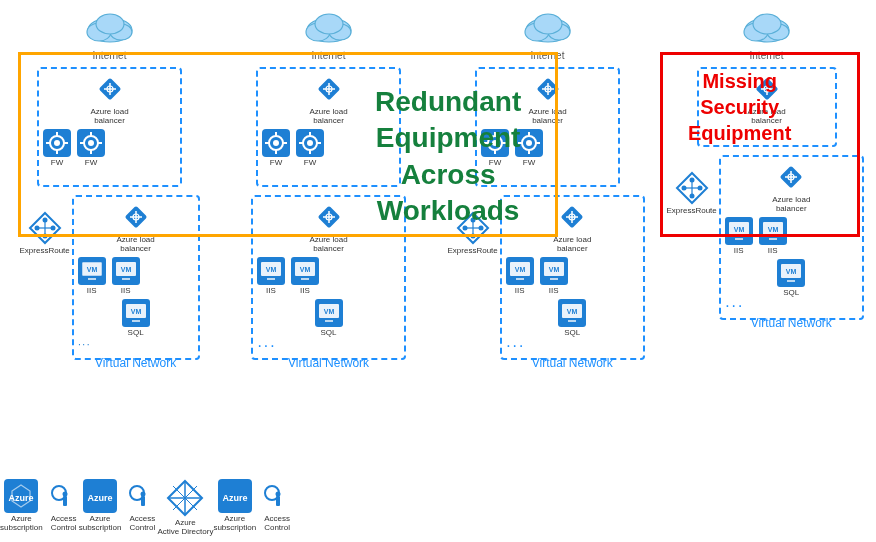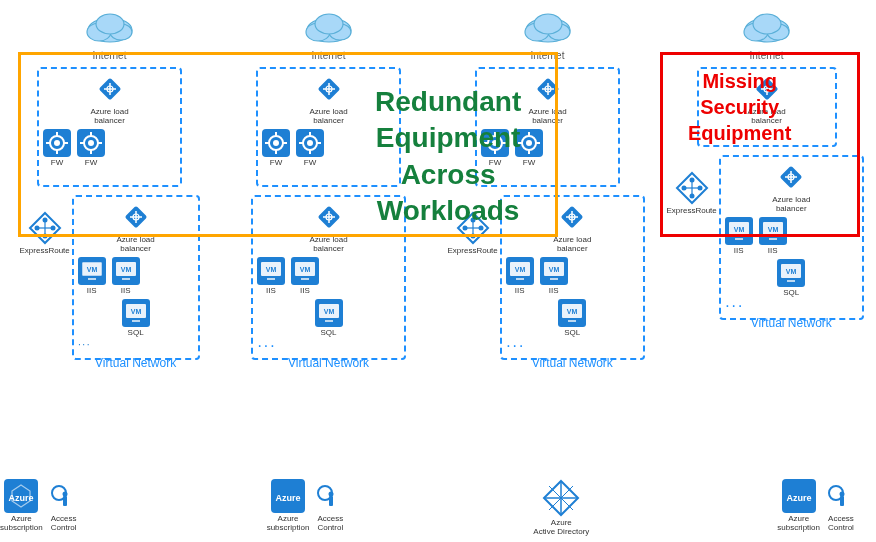--- a/index.html
+++ b/index.html
@@ -584,21 +584,21 @@
             <div class="icon-label">SQL</div>
           </div>
           <div class="dots">···</div>
           <div class="vnet-label">Virtual Network</div>
         </div>
       </div>
     </div>
 
   </div>
 
-  <div style="position:absolute; bottom:6px; left:0; width:876px; display:flex; flex-direction:row; justify-content:space-between; align-items:flex-start;">
+  <div style="position:absolute; bottom:6px; left:0; width:876px; display:flex; flex-direction:row; justify-content:flex-start; align-items:flex-start;">
 
     <div style="display:flex; flex-direction:column; align-items:center;">
       <div style="display:flex; flex-direction:row; gap:6px; align-items:flex-end;">
         <div class="icon-col">
           <svg width="34" height="34" viewBox="0 0 34 34">
             <rect width="34" height="34" rx="4" fill="#1e7fd4"></rect>
             <text x="17" y="22" text-anchor="middle" font-size="9" fill="white" font-weight="bold">Azure</text>
             <path d="M8 12 L17 6 L26 12 L26 22 L17 28 L8 22 Z" fill="none" stroke="white" stroke-width="1.2" opacity="0.6"></path>
           </svg>
           <div class="icon-label">Azure<br>subscription</div>

